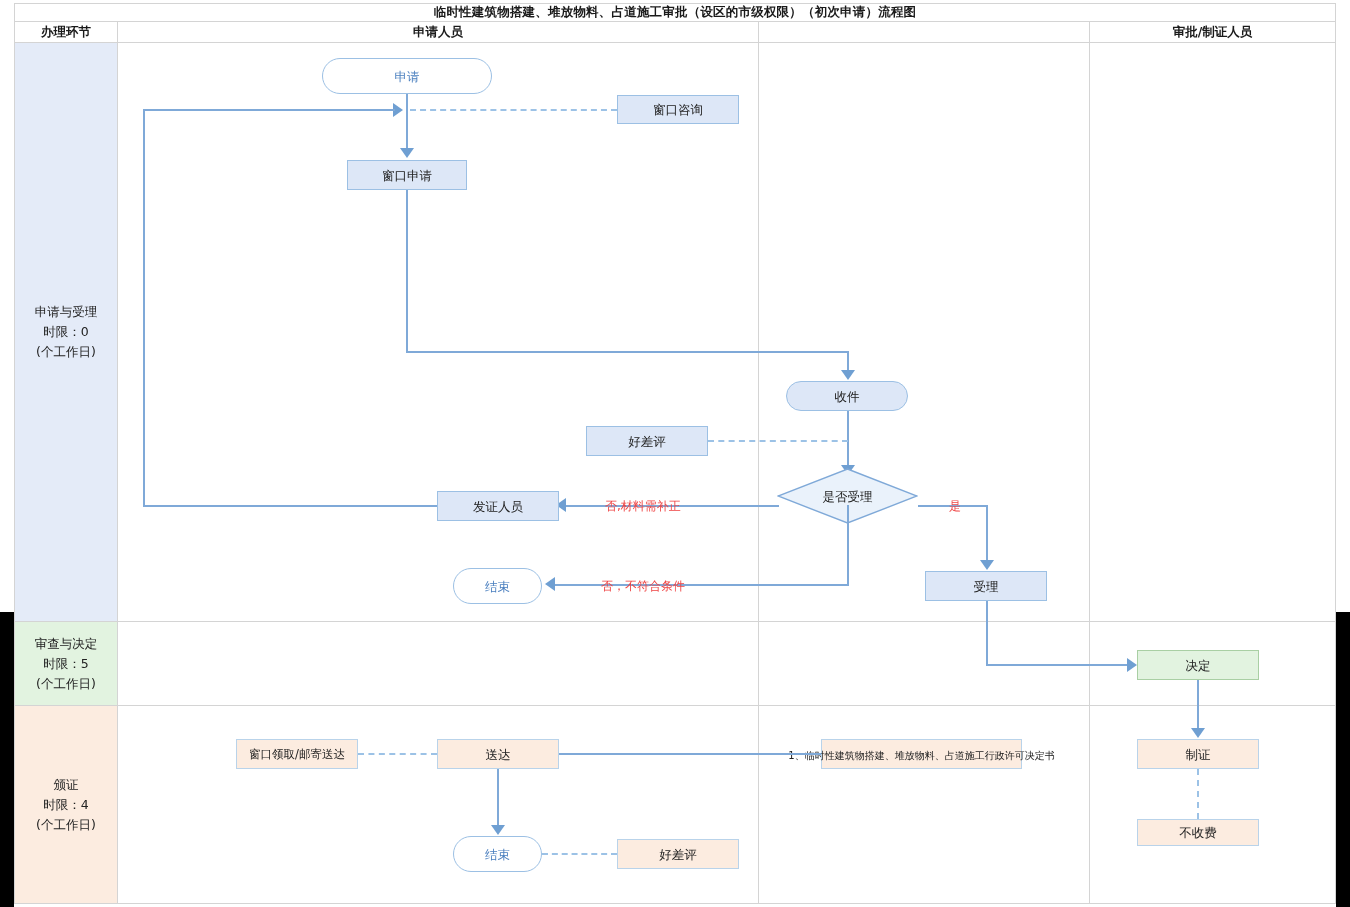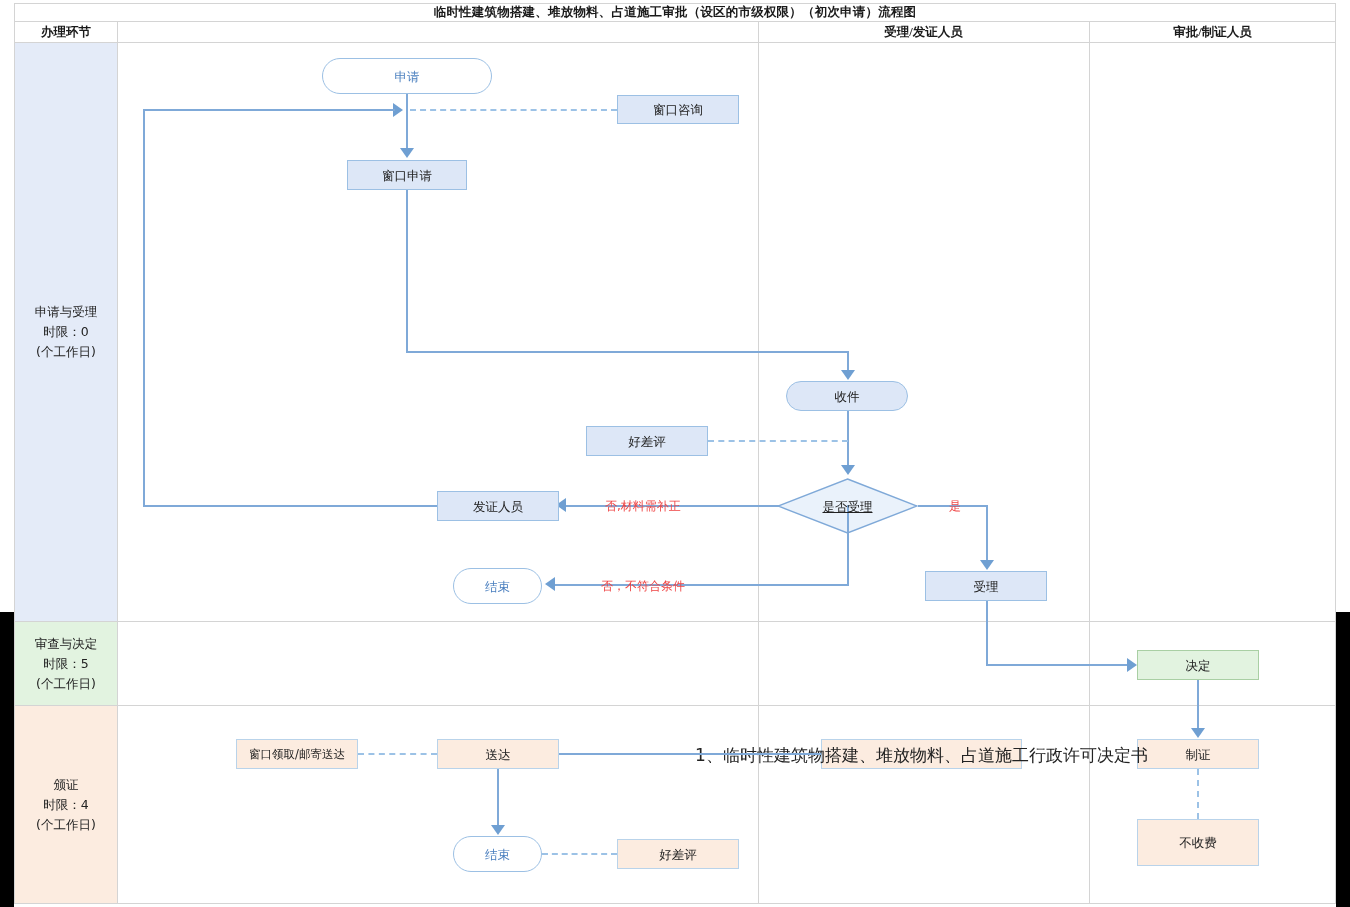--- a/index.html
+++ b/index.html
@@ -11,21 +11,21 @@
   #canvas{position:absolute;left:0;top:0;width:1350px;height:907px;}
 
   
   .frame{position:absolute;left:14px;top:3px;width:1322px;height:901px;
          border:1px solid #d4d4d4;box-sizing:border-box;background:#fff;}
   .title-row{position:absolute;left:14px;top:3px;width:1322px;height:19px;
              box-sizing:border-box;border-bottom:1px solid #d4d4d4;
              display:flex;align-items:center;justify-content:center;
              font-size:12.5px;font-weight:bold;color:#1a1a1a;letter-spacing:.2px;}
   .header-row{position:absolute;left:14px;top:22px;width:1322px;height:21px;
-              box-sizing:border-box;border-bottom:1px solid #d4d4d4;font-family:Liberation Serif, serif;}
+              box-sizing:border-box;border-bottom:1px solid #d4d4d4;}
   .hcell{position:absolute;top:0;height:21px;display:flex;align-items:center;
          justify-content:center;font-size:12.5px;font-weight:bold;color:#1a1a1a;
          box-sizing:border-box;}
   .vdiv{position:absolute;width:1px;background:#d4d4d4;}
   .hdiv{position:absolute;height:1px;background:#d4d4d4;}
 
   
   .stage{position:absolute;left:15px;box-sizing:border-box;
          display:flex;flex-direction:column;align-items:center;justify-content:center;
          font-size:12.5px;line-height:20px;color:#222;text-align:center;
@@ -39,21 +39,21 @@
   .n-blue{background:#dde7f7;border:1px solid #9cc0e4;}
   .n-green{background:#e2f3e0;border:1px solid #a9cfa4;}
   .n-peach{background:#fcece0;border:1px solid #b9d3ea;}
   .n-oval{background:#ffffff;border:1px solid #9cc0e4;border-radius:22px;
           color:#4a7fbf;}
   .n-diamond{background:transparent;border:none;}
   .diamond-shape{position:absolute;left:0;top:0;width:100%;height:100%;}
   .diamond-label{position:relative;z-index:2;font-size:12.5px;color:#222;}
   .overflow-node{overflow:visible;}
   .overflow-node .ov-text{position:absolute;left:50%;transform:translateX(-50%);
-        white-space:nowrap;font-size:17px;color:#222;}
+        white-space:nowrap;font-size:10px;color:#222;}
 
   
   .edge{position:absolute;background:#7fa9d8;}
   .h-edge{height:2px;}
   .v-edge{width:2px;}
   .dash-h{position:absolute;height:0;border-top:2px dashed #9cc2e6;}
   .dash-v{position:absolute;width:0;border-left:2px dashed #9cc2e6;}
   .arrow{position:absolute;width:0;height:0;}
   .ar-down{border-left:7px solid transparent;border-right:7px solid transparent;
            border-top:10px solid #6f9fd2;}
@@ -74,21 +74,21 @@
 
   <div class="blackbar" style="left:0;top:612px;width:14px;height:295px;"></div>
   <div class="blackbar" style="left:1336px;top:612px;width:14px;height:295px;"></div>
 
   <div class="frame"></div>
 
   <div class="title-row">临时性建筑物搭建、堆放物料、占道施工审批（设区的市级权限）（初次申请）流程图</div>
 
   <div class="header-row">
     <div class="hcell" style="left:0;width:104px;">办理环节</div>
-    <div class="hcell" style="left:744px;width:331px;">受理/发证人员</div>
+    <div class="hcell" style="left:104px;width:640px;">申请人员</div>
     <div class="hcell" style="left:1075px;width:247px;">审批/制证人员</div>
   </div>
 
   <div class="vdiv" style="left:117px;top:22px;height:882px;"></div>
   <div class="vdiv" style="left:758px;top:22px;height:882px;"></div>
   <div class="vdiv" style="left:1089px;top:22px;height:882px;"></div>
 
   <div class="hdiv" style="left:14px;top:621px;width:1322px;"></div>
   <div class="hdiv" style="left:14px;top:705px;width:1322px;"></div>
 
@@ -129,21 +129,21 @@
   <div class="arrow ar-down" style="left:841px;top:370px;"></div>
 
   <div class="node n-blue" style="left:786px;top:381px;width:122px;height:30px;border-radius:15px;">收件</div>
 
   <div class="edge v-edge" style="left:847px;top:411px;height:57px;"></div>
   <div class="arrow ar-down" style="left:841px;top:465px;"></div>
 
   <div class="node n-blue" style="left:586px;top:426px;width:122px;height:30px;">好差评</div>
   <div class="dash-h" style="left:708px;top:440px;width:140px;"></div>
 
-  <div class="node n-diamond" style="left:777px;top:478px;width:141px;height:56px;text-decoration:underline;">
+  <div class="node n-diamond" style="left:777px;top:468px;width:141px;height:56px;">
     <svg class="diamond-shape" viewBox="0 0 141 56" preserveAspectRatio="none">
       <polygon points="70.5,1 140,28 70.5,55 1,28" fill="#eaf2fb" stroke="#7fa9d8" stroke-width="1.4"></polygon>
     </svg>
     <span class="diamond-label">是否受理</span>
   </div>
 
   <div class="edge h-edge" style="left:566px;top:505px;width:213px;"></div>
   <div class="arrow ar-left" style="left:556px;top:498px;"></div>
   <div class="elabel" style="left:605px;top:498px;">否,材料需补正</div>
 
@@ -173,21 +173,21 @@
 
   <div class="node n-green" style="left:1137px;top:650px;width:122px;height:30px;">决定</div>
 
   <div class="edge v-edge" style="left:1197px;top:680px;height:50px;"></div>
   <div class="arrow ar-down" style="left:1191px;top:728px;"></div>
 
   <div class="node n-peach" style="left:1137px;top:739px;width:122px;height:30px;text-align:right;">制证</div>
 
   <div class="dash-v" style="left:1197px;top:769px;height:50px;"></div>
 
-  <div class="node n-peach" style="left:1137px;top:819px;width:122px;height:47px;">不收费</div>
+  <div class="node n-peach" style="left:1137px;top:819px;width:122px;height:27px;">不收费</div>
 
   <div class="node n-peach overflow-node" style="left:821px;top:739px;width:201px;height:30px;">
     <span class="ov-text" style="top:8px;">1、临时性建筑物搭建、堆放物料、占道施工行政许可决定书</span>
   </div>
 
   <div class="edge h-edge" style="left:557px;top:753px;width:264px;"></div>
   <div class="arrow ar-left" style="left:547px;top:746px;"></div>
 
   <div class="node n-peach" style="left:437px;top:739px;width:122px;height:30px;">送达</div>
 

